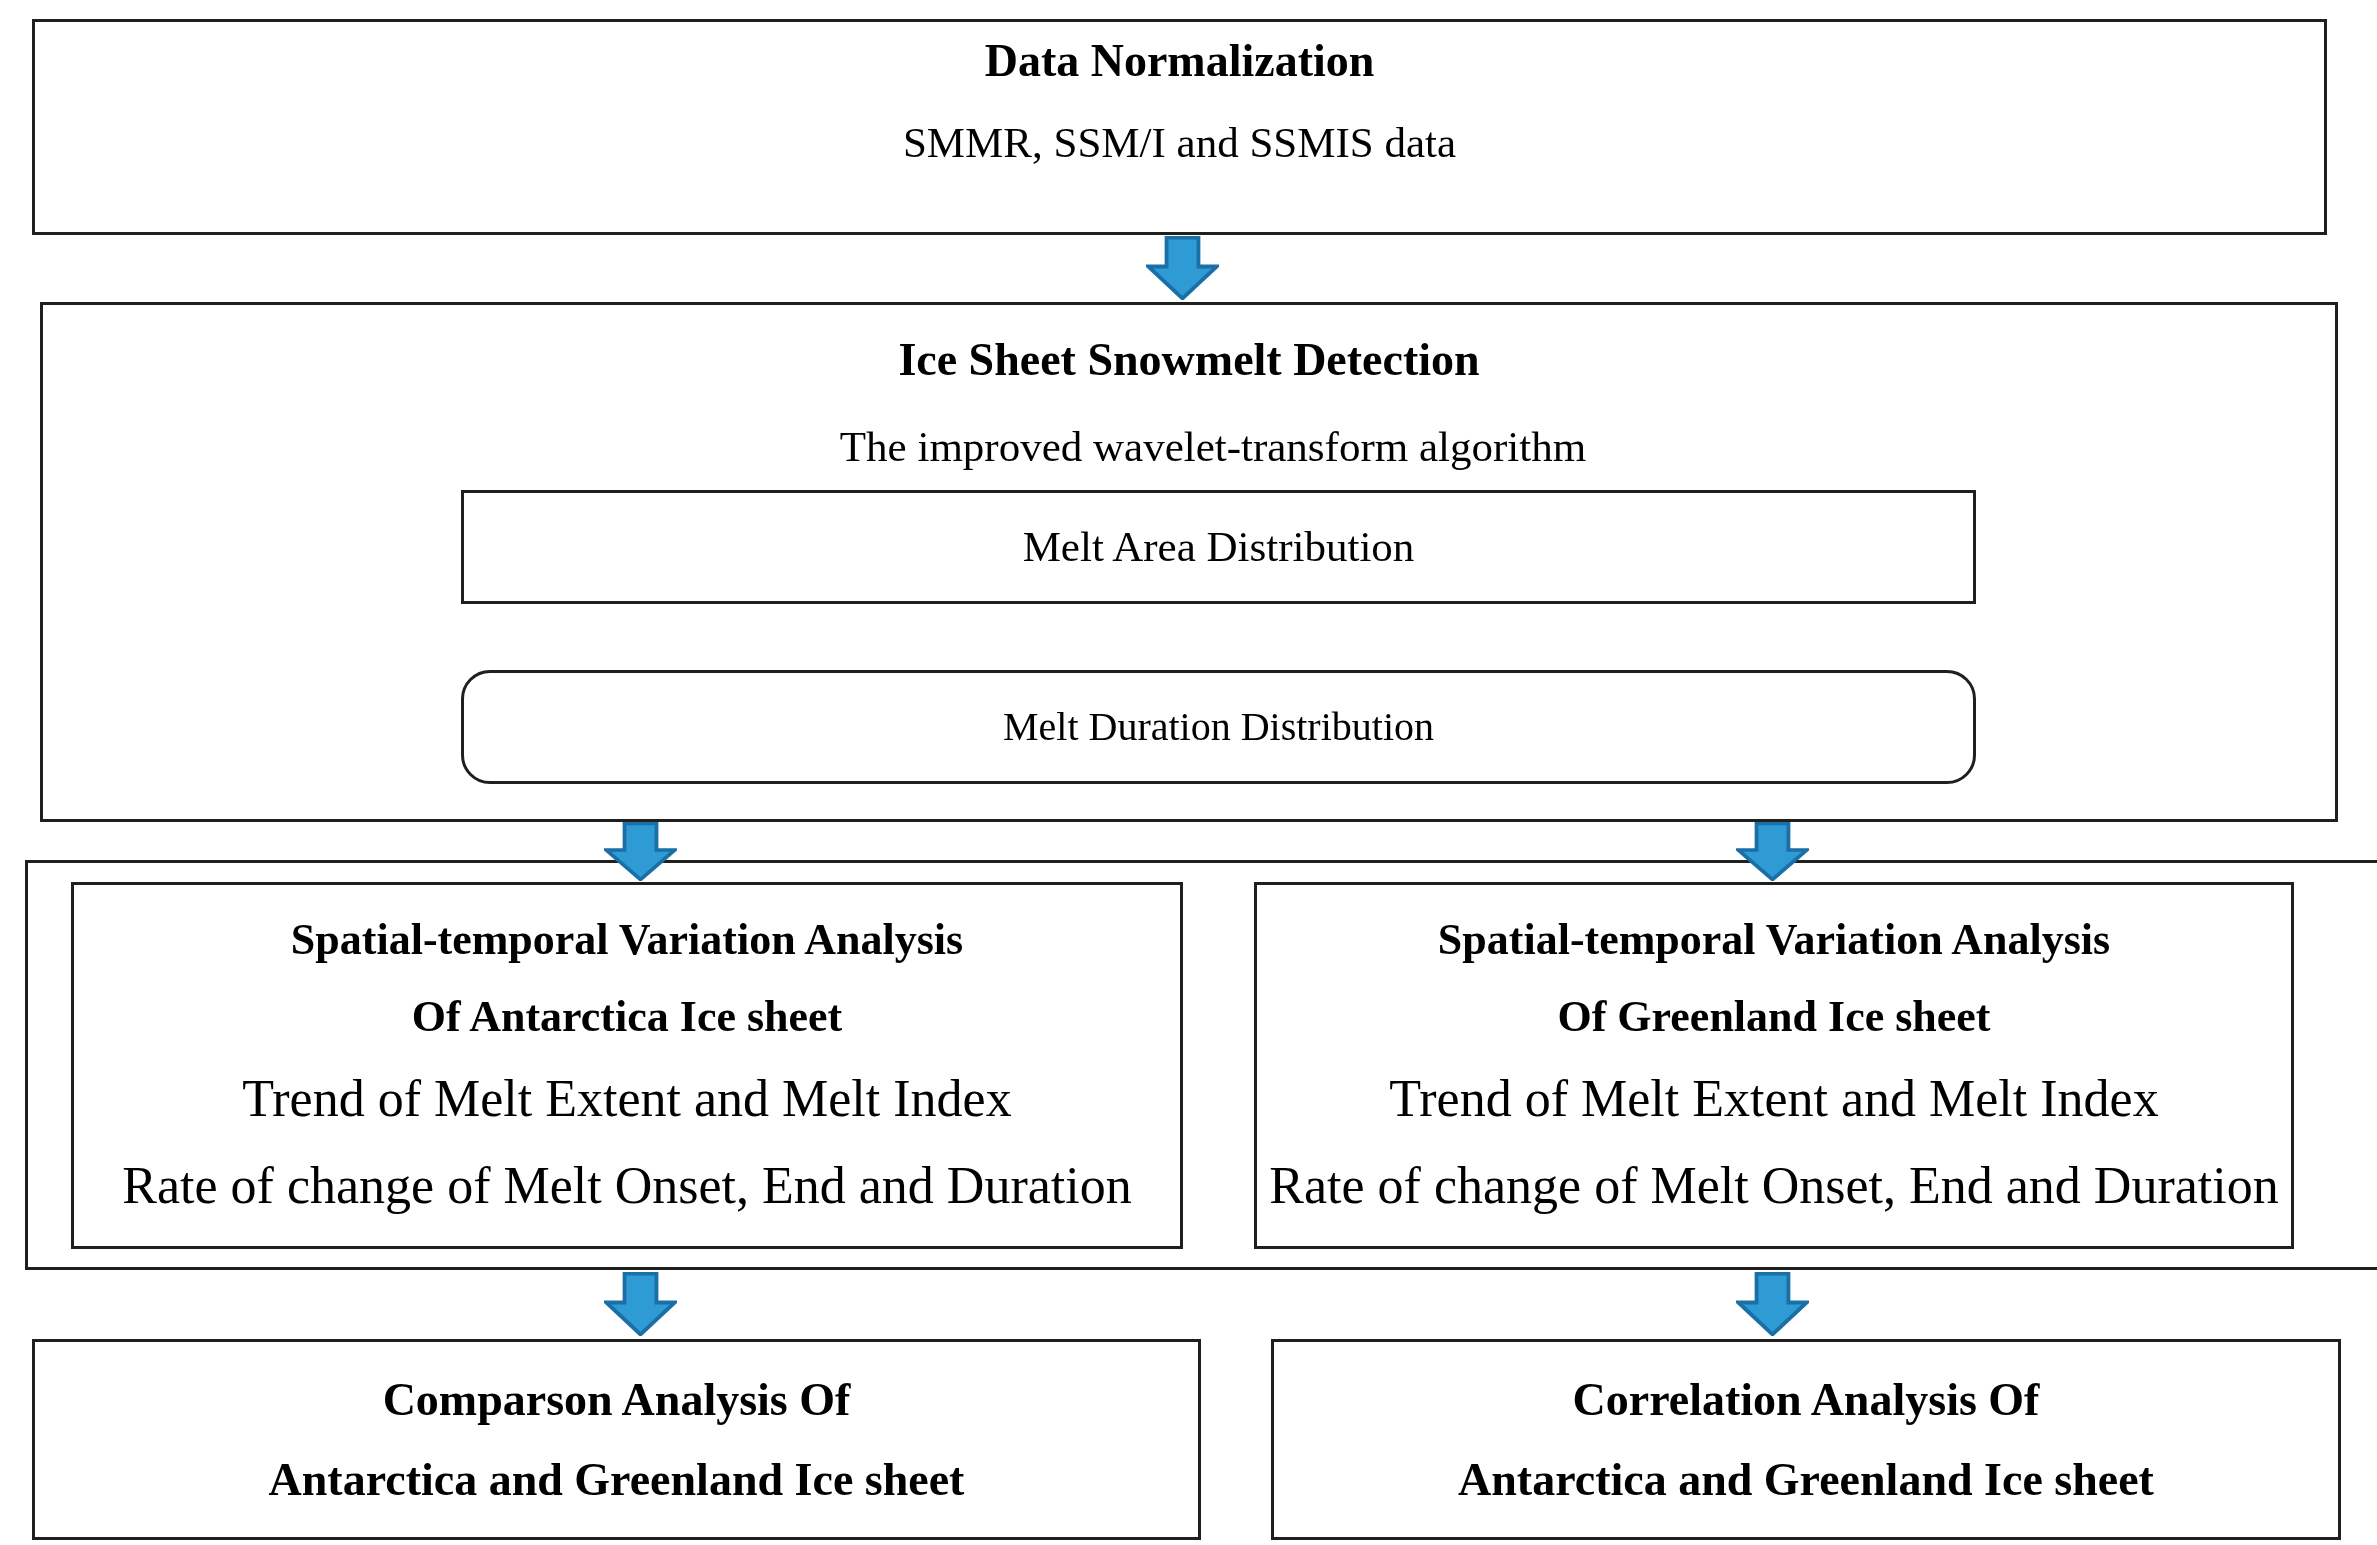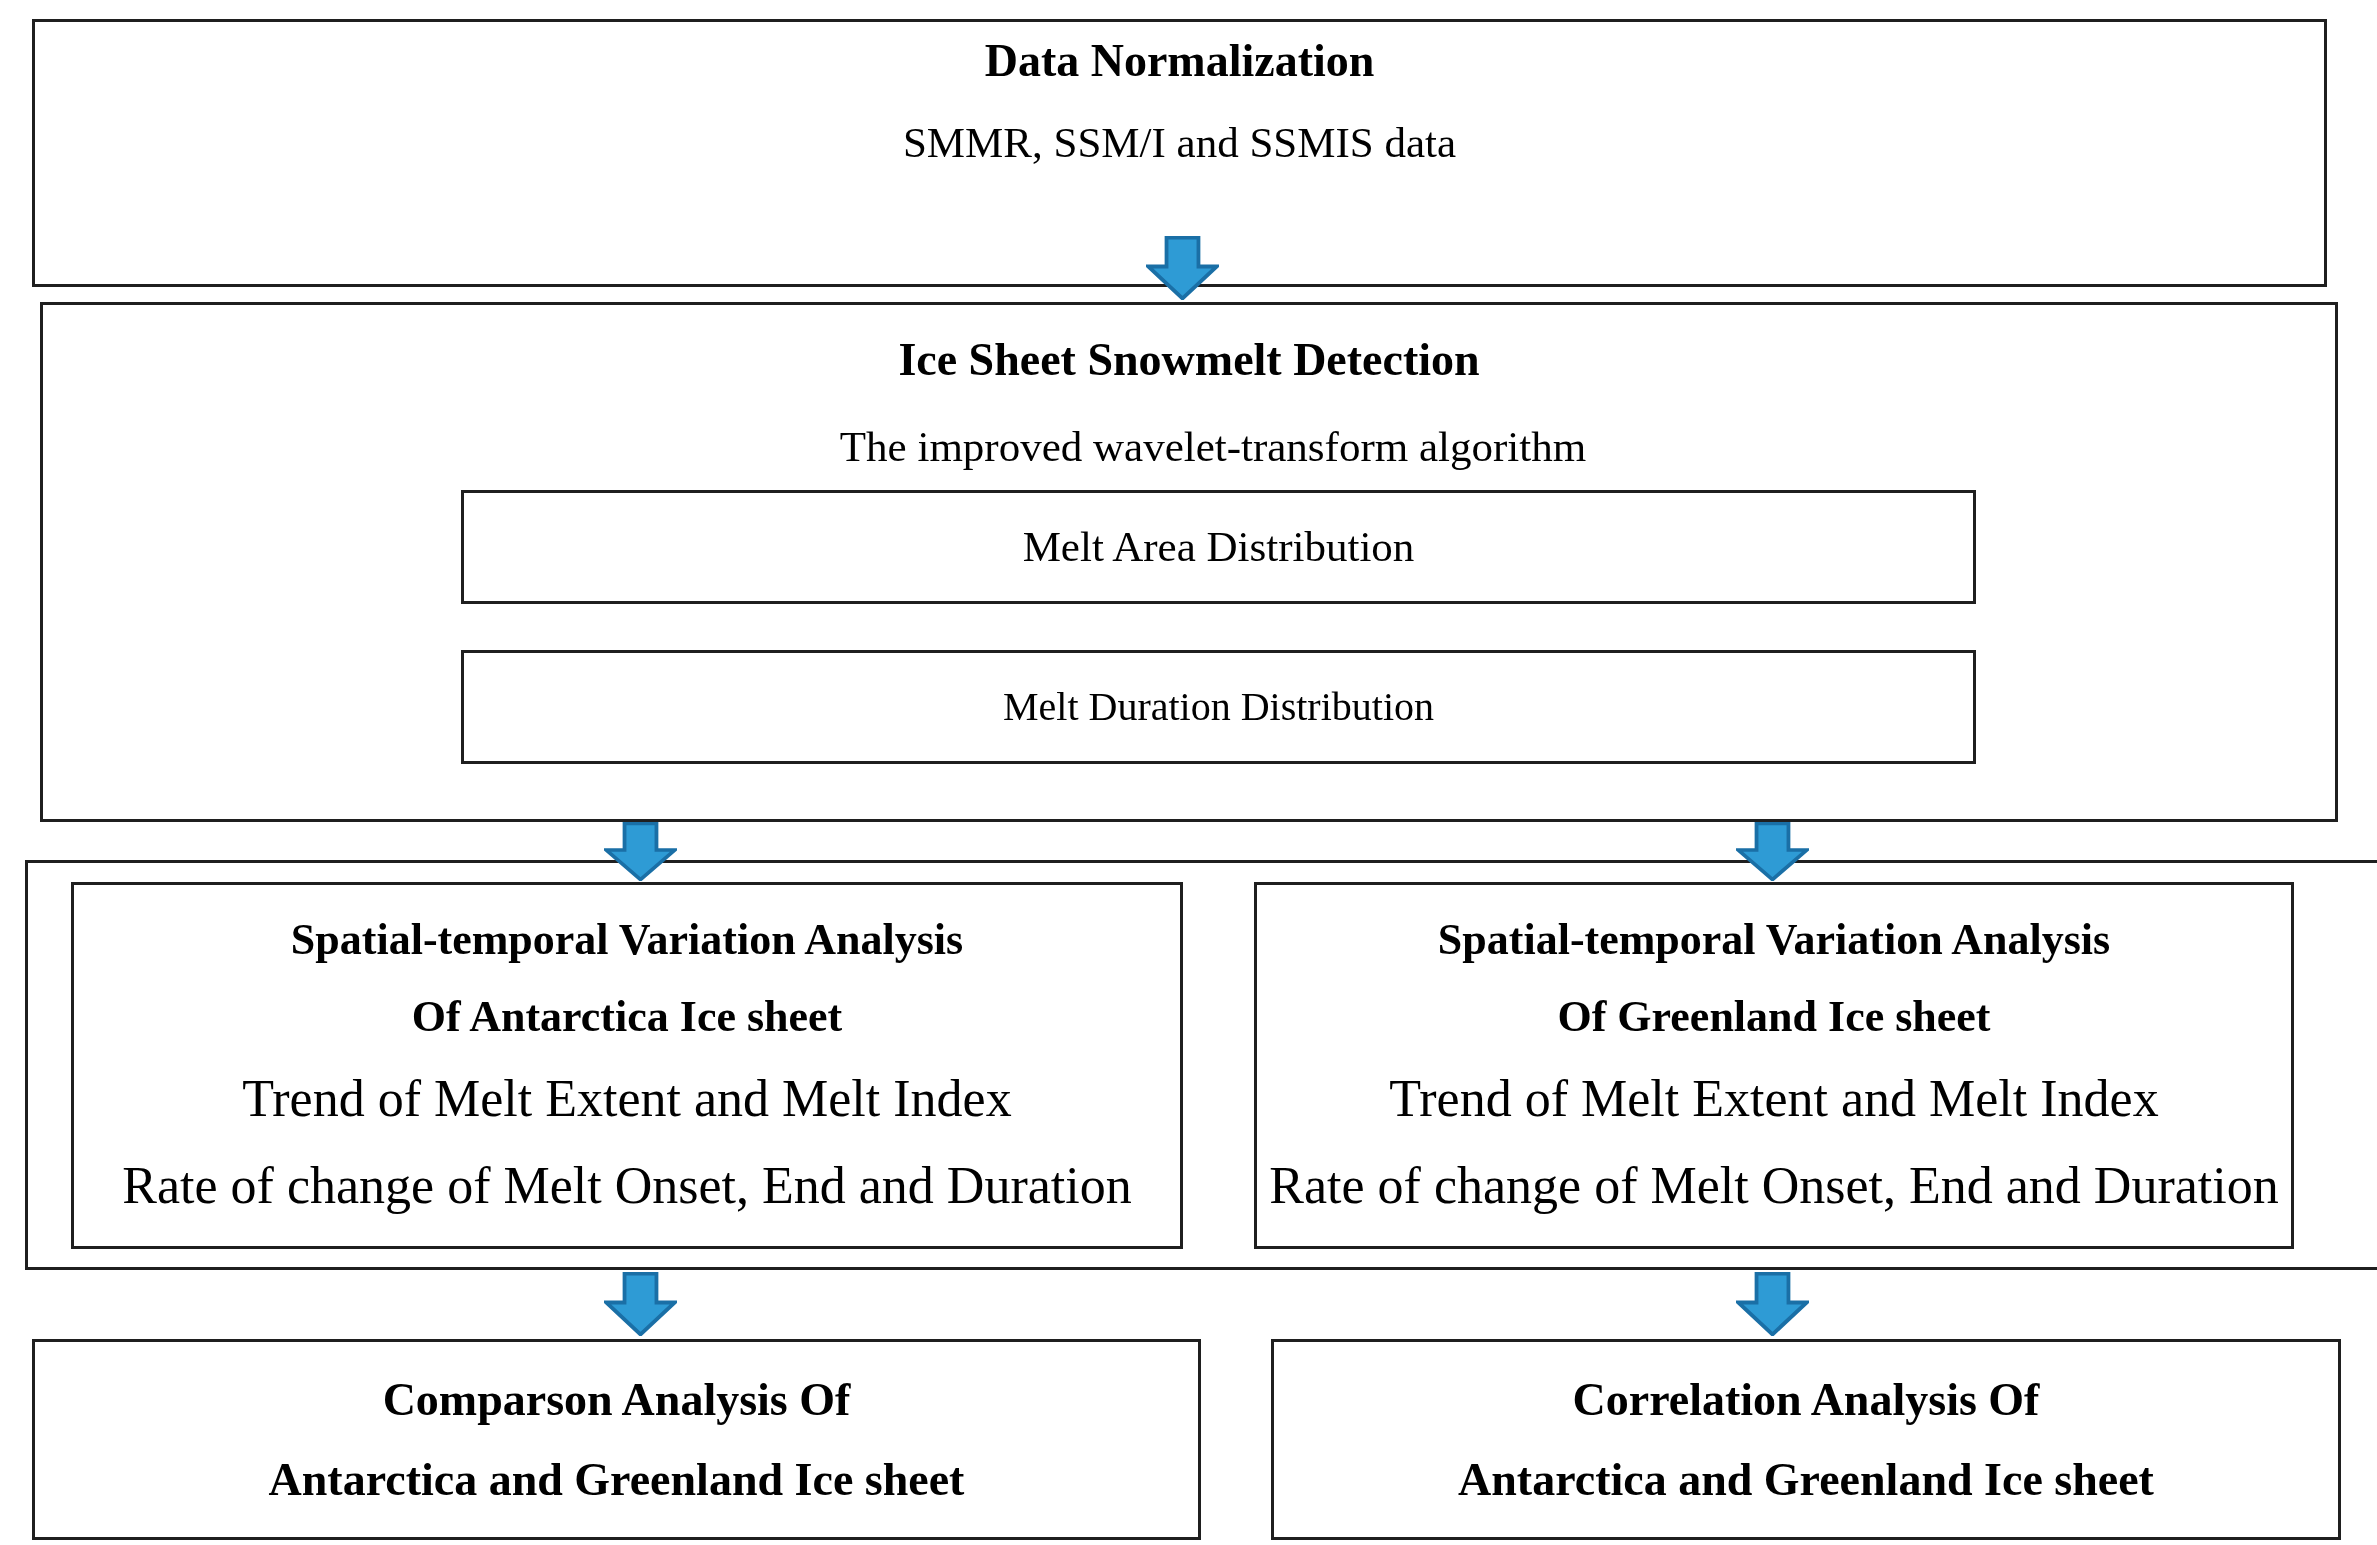--- a/index.html
+++ b/index.html
@@ -29,30 +29,30 @@
   .line{width:100%;text-align:center;line-height:1.2;white-space:nowrap;}
   .t-bold{font-weight:bold;}
   .fs60{font-size:46px;}
   .fs58{font-size:44px;}
   .fs57{font-size:43px;}
   .fs56{font-size:43px;}
   .fs55{font-size:52px;}
   .fs52{font-size:40px;}
 
   
-  #box-step1{left:32px;top:19px;width:2295px;height:268px;
+  #box-step1{left:32px;top:19px;width:2295px;height:216px;
     display:flex;flex-direction:column;align-items:center;padding-top:10.6px;}
   #box-step1 .title{margin-bottom:29px;}
 
   
   #box-step2{left:40px;top:302px;width:2298px;height:520px;}
   #box-step2 .title{position:absolute;left:0;top:27px;}
   #box-step2 .subtitle{position:absolute;left:0;top:116px;margin-left:24px;}
   #melt-area-box{left:418px;top:185px;width:1515px;height:114px;}
-  #melt-duration-box{left:418px;top:345px;width:1515px;height:114px;}
+  #melt-duration-box{left:418px;top:365px;width:1515px;height:114px;border-radius:29px;}
 
   
   #box-step3{left:25px;top:860px;width:2376px;height:410px;}
   .analysis-box{
     display:flex;flex-direction:column;justify-content:space-evenly;
     align-items:center;padding:4.6px 7.6px;
   }
   #antarctica-analysis-box{left:43px;top:19px;width:1112px;height:367px;}
   #greenland-analysis-box{left:1226px;top:19px;width:1040px;height:367px;}
 

